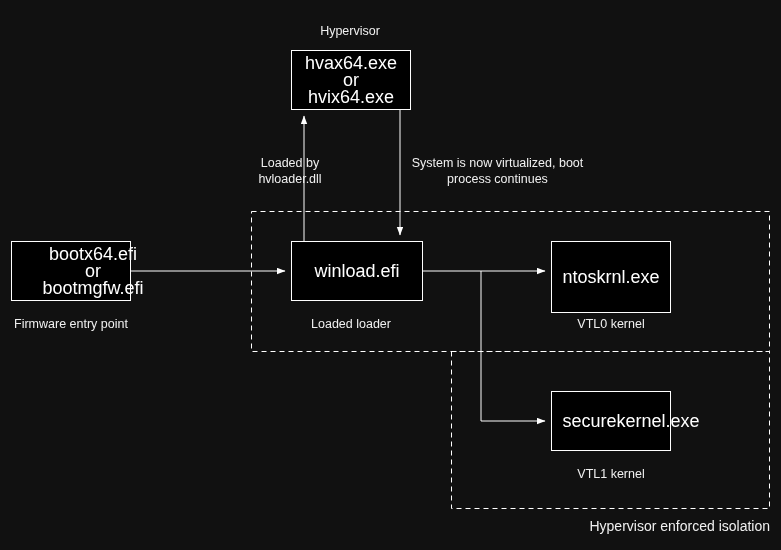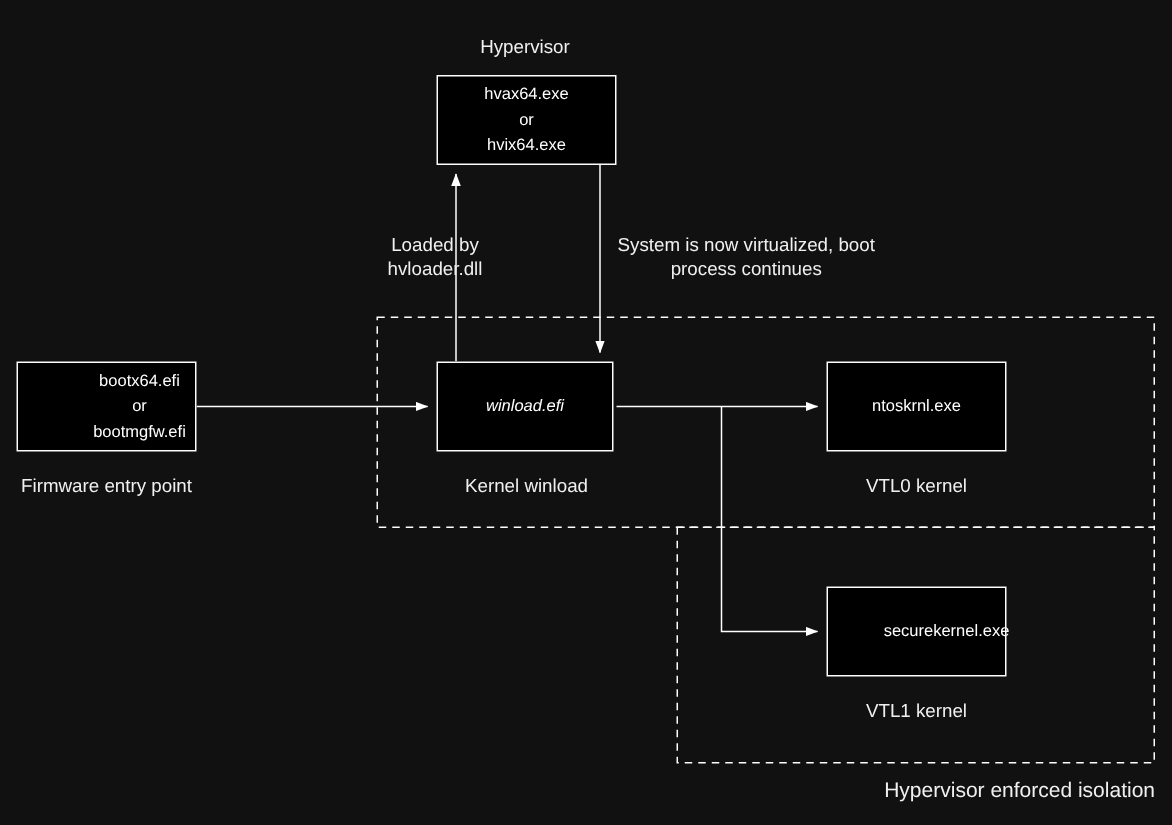--- a/index.html
+++ b/index.html
@@ -26,21 +26,21 @@
   }
   .node {
     position: absolute;
     background: #000000;
     border: 1px solid #ffffff;
     box-sizing: border-box;
     display: flex;
     align-items: center;
     justify-content: center;
     text-align: center;
-    font-size: 11px;
+    font-size: 18px;
     line-height: 17px;
     color: #ffffff;
     white-space: pre-line;
   }
   .caption {
     position: absolute;
     text-align: center;
     font-size: 12.5px;
     line-height: 16px;
     color: #f0f0f0;
@@ -94,24 +94,24 @@
 
   <div class="node" style="left:291px; top:50px; width:120px; height:60px;">hvax64.exe
 or
 hvix64.exe</div>
 
   <div class="node" style="left:11px; top:241px; width:120px; height:60px;padding-left:44px;">bootx64.efi
 or
 bootmgfw.efi</div>
   <div class="caption" style="left:1px; top:316px; width:140px;">Firmware entry point</div>
 
-  <div class="node" style="left:291px; top:241px; width:118px; height:60px;font-style:italic;">winload.efi</div>
-  <div class="caption" style="left:281px; top:316px; width:140px;">Kernel winload</div>
+  <div class="node" style="left:291px; top:241px; width:132px; height:60px;">winload.efi</div>
+  <div class="caption" style="left:281px; top:316px; width:140px;">Loaded loader</div>
 
-  <div class="node" style="left:551px; top:241px; width:120px; height:60px;">ntoskrnl.exe</div>
+  <div class="node" style="left:551px; top:241px; width:120px; height:72px;">ntoskrnl.exe</div>
   <div class="caption" style="left:541px; top:316px; width:140px;">VTL0 kernel</div>
 
   <div class="node" style="left:551px; top:391px; width:120px; height:60px;padding-left:40px;">securekernel.exe</div>
   <div class="caption" style="left:541px; top:466px; width:140px;">VTL1 kernel</div>
 
   <div class="edge-label" style="left:400px; top:155px; width:195px;">System is now virtualized, boot
 process continues</div>
 
   <div class="edge-label" style="left:200px; top:155px; width:180px;">Loaded by
 hvloader.dll</div>

